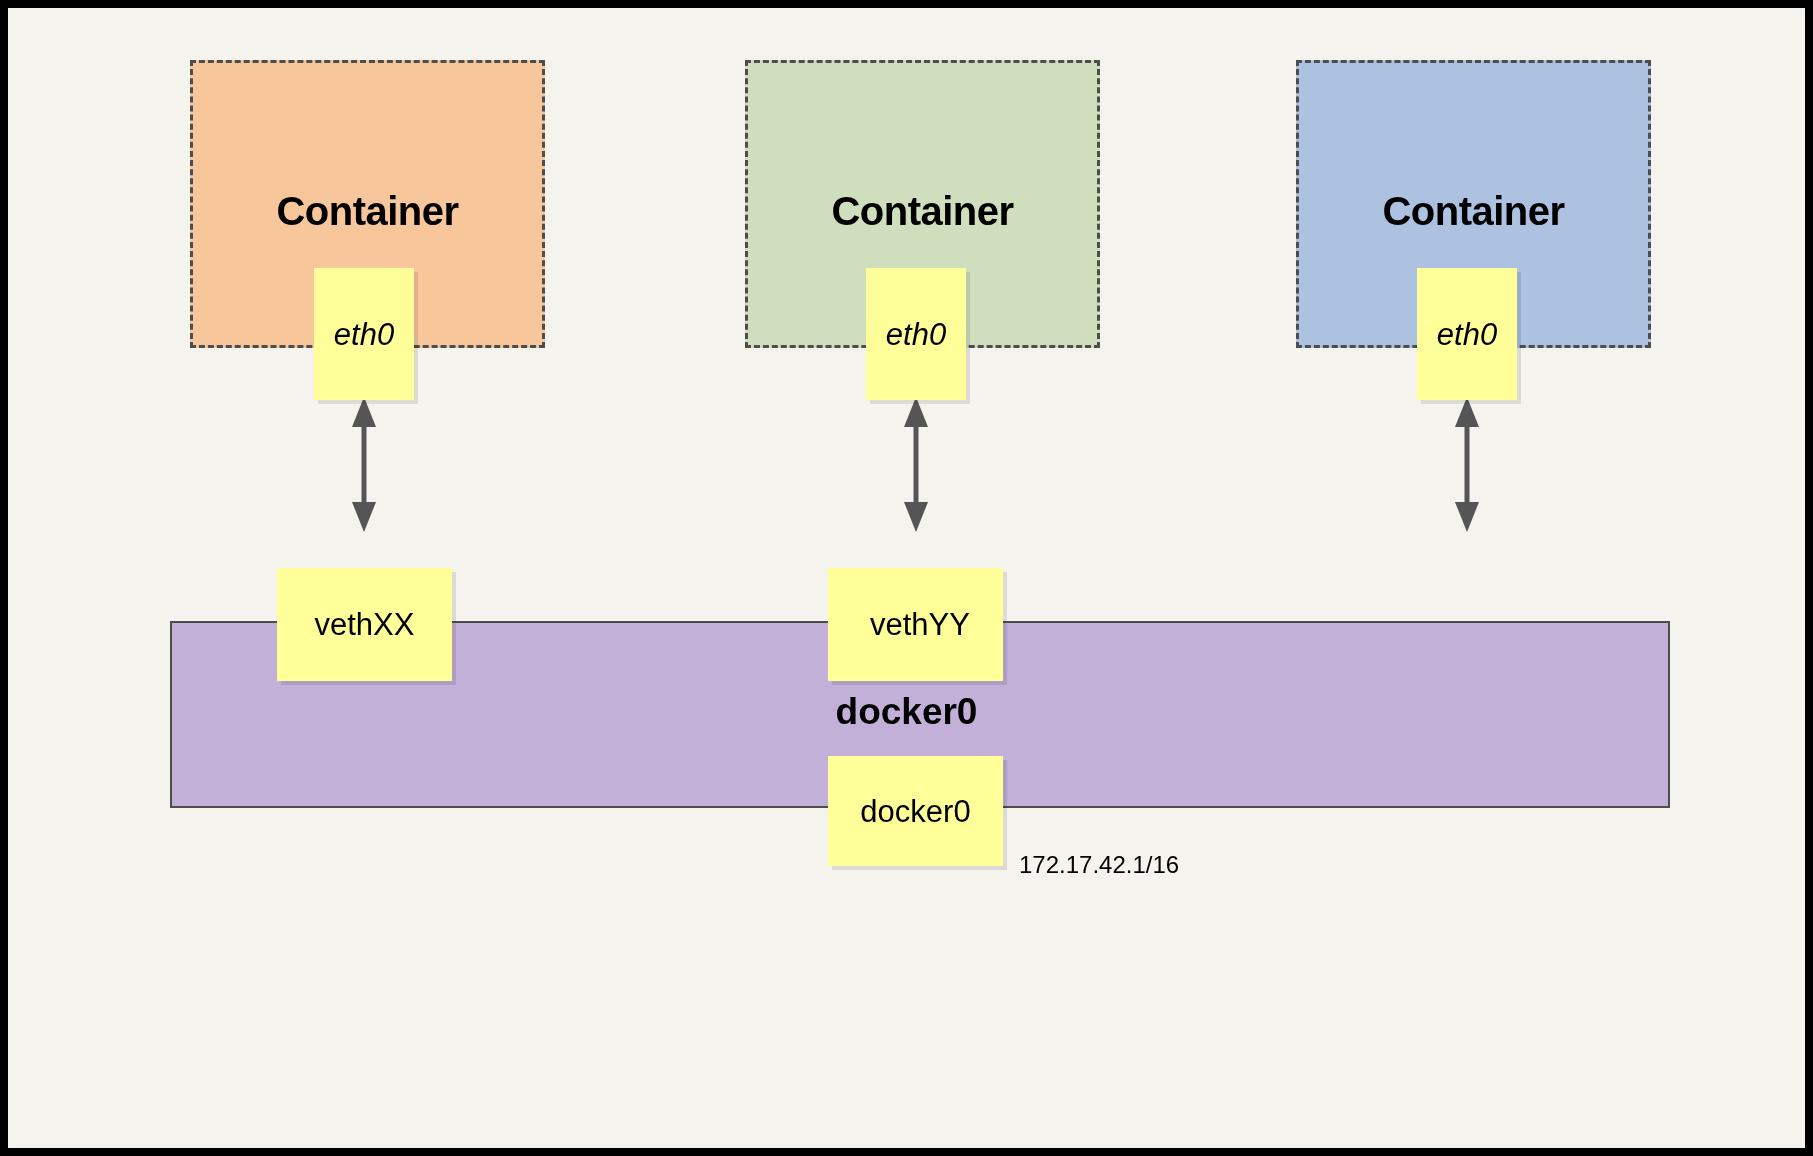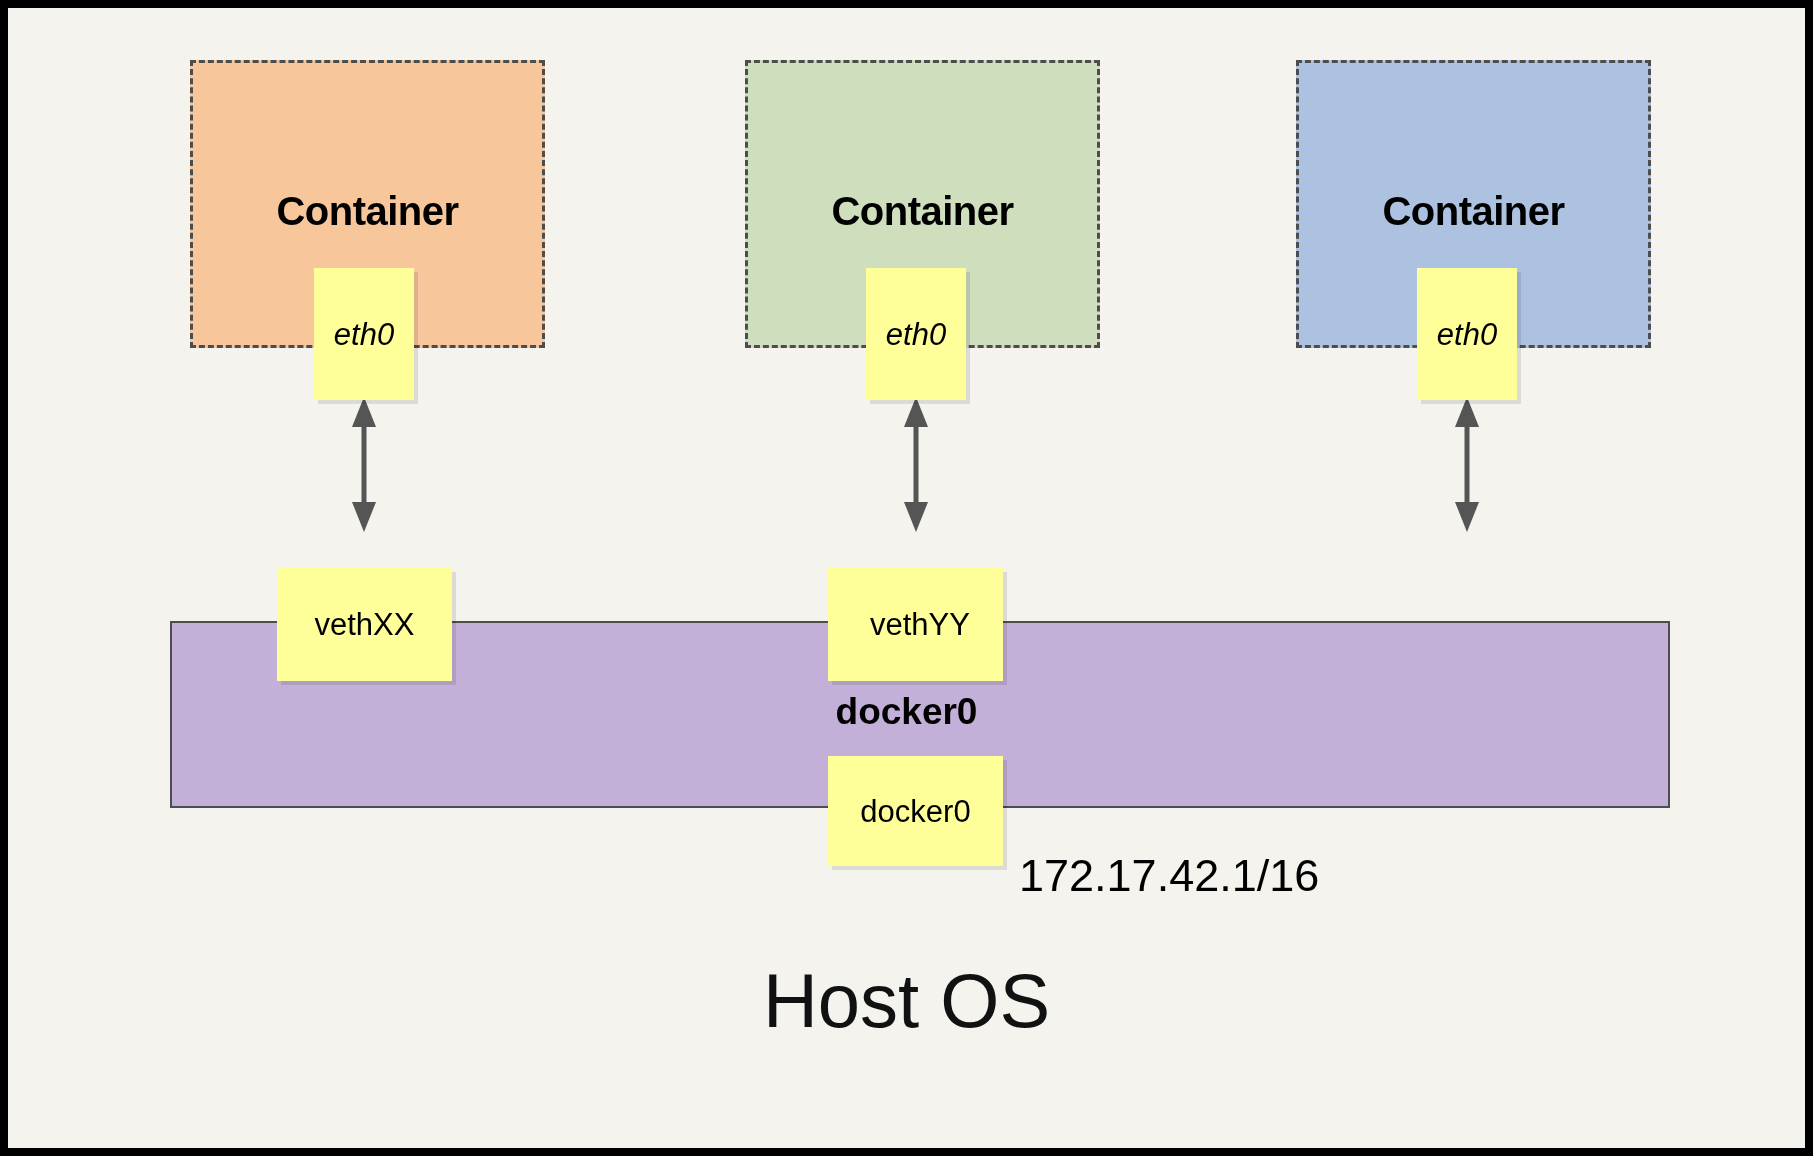--- a/index.html
+++ b/index.html
@@ -137,21 +137,21 @@
     top: 748px;
     width: 175px;
     height: 110px;
     z-index: 4;
   }
 
   #ip-label {
     position: absolute;
     left: 1011px;
     top: 845px;
-    font-size: 45px;
+    font-size: 24px;
     color: #000000;
     line-height: 1;
     z-index: 4;
   }
 
   
   #host-os-label {
     position: absolute;
     left: 0;
     right: 0;
@@ -214,16 +214,15 @@
     </div>
     <div class="note veth-note" id="veth-1">
       <span>vethYY</span>
     </div>
 
     <div class="note" id="docker0-note">
       <span>docker0</span>
     </div>
     <div id="ip-label">172.17.42.1/16</div>
 
-    <div id="host-os-label">Host OS</div>
 
   </div>
 </div>
 
 </body></html>

